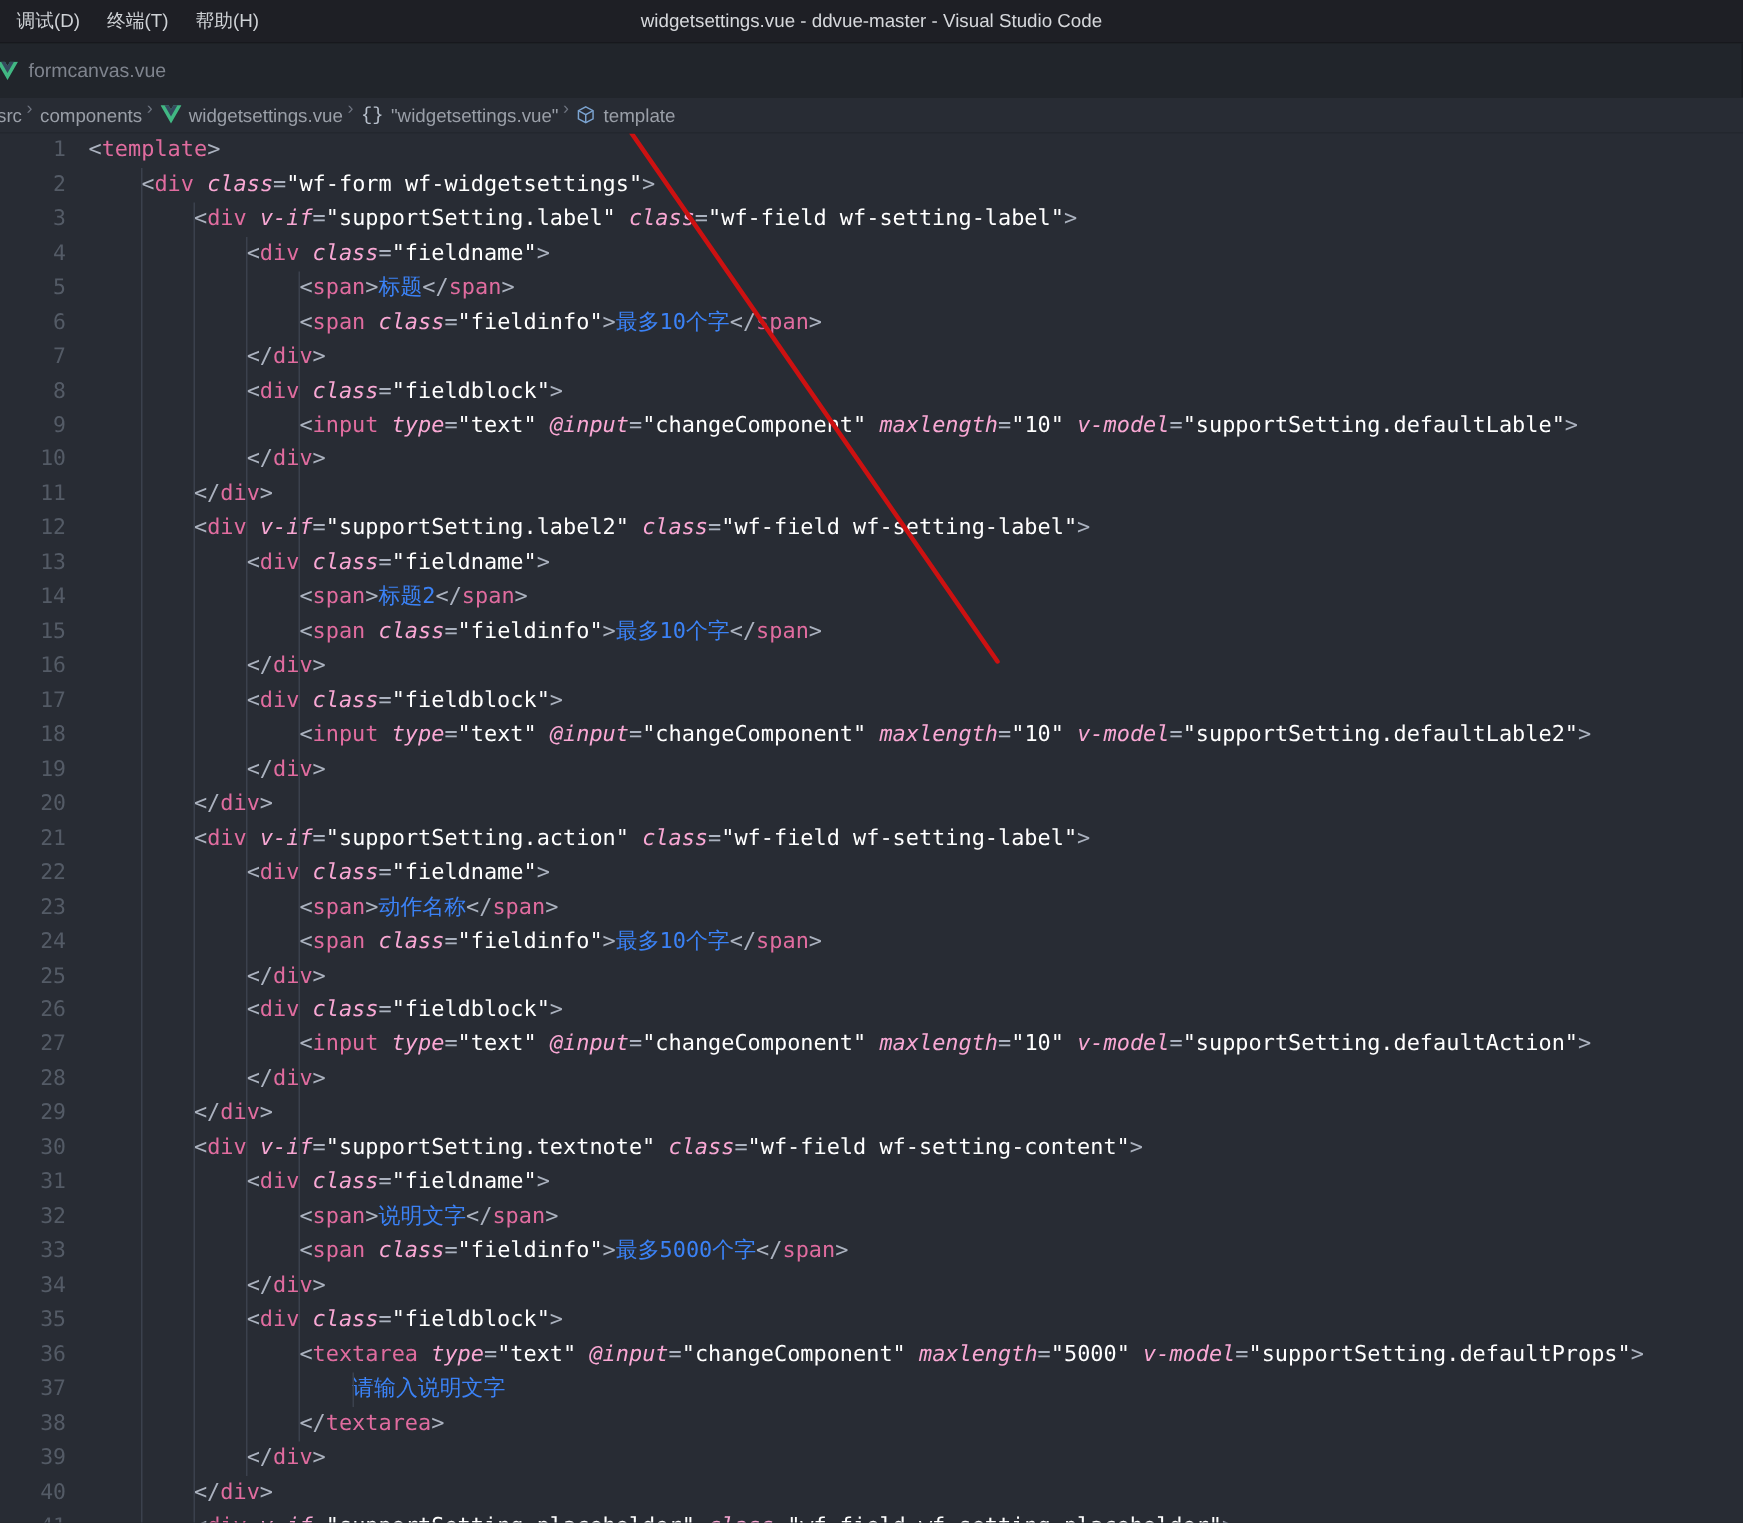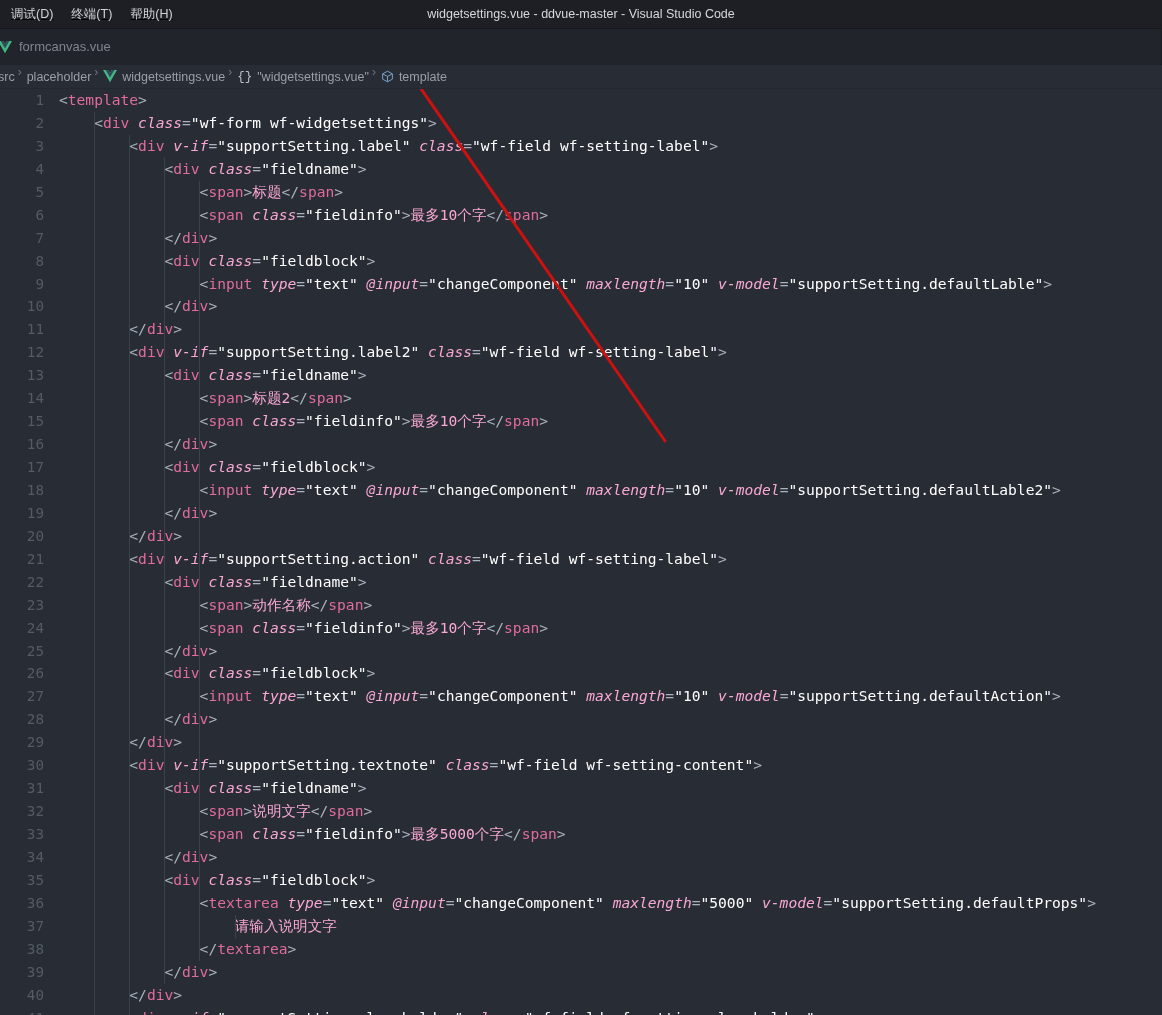--- a/index.html
+++ b/index.html
@@ -16,21 +16,20 @@
   }
 
   
   .titlebar {
     position: relative;
     height: 28px;
     background: #1e1f25;
     display: flex;
     align-items: center;
     border-bottom: 1px solid #17181d;
-    text-decoration: underline;
   }
   .menubar {
     display: flex;
     align-items: center;
     height: 28px;
     padding-left: 2px;
     gap: 0px;
     position: relative;
     z-index: 2;
   }
@@ -200,21 +199,21 @@
     bottom: 0;
     width: 1px;
     background: #3b414d;
   }
 
   
   .t-tag   { color: #e06c9f; }
   .t-attr  { color: #f9a8d4; font-style: italic; }
   .t-str   { color: #ffffff; }
   .t-punct { color: #abb2bf; }
-  .t-text  { color: #f9a8d4; }
+  .t-text  { color: #3b82f6; }
 
   
   .annot {
     position: absolute;
     top: 0; left: 0;
     width: 1162px;
     height: 1015px;
     pointer-events: none;
     z-index: 50;
   }
@@ -264,21 +263,21 @@
     </div>
     <div class="tabbar-filler"></div>
 </div>
 
 <div class="breadcrumbs" id="breadcrumbs">
     <span class="crumb first">
       <span>src</span>
     </span>
     <span class="crumb-sep">›</span>
     <span class="crumb">
-      <span>placeholder</span>
+      <span>components</span>
     </span>
     <span class="crumb-sep">›</span>
     <span class="crumb">
       <svg class="vue-icon" viewBox="0 0 24 22">
         <path d="M14.9 0 12 5 9.1 0H0l12 21L24 0z" fill="#41b883"></path>
         <path d="M14.9 0 12 5 9.1 0H4.6L12 12.9 19.4 0z" fill="#35495e"></path>
       </svg>
       <span>widgetsettings.vue</span>
     </span>
     <span class="crumb-sep">›</span>

